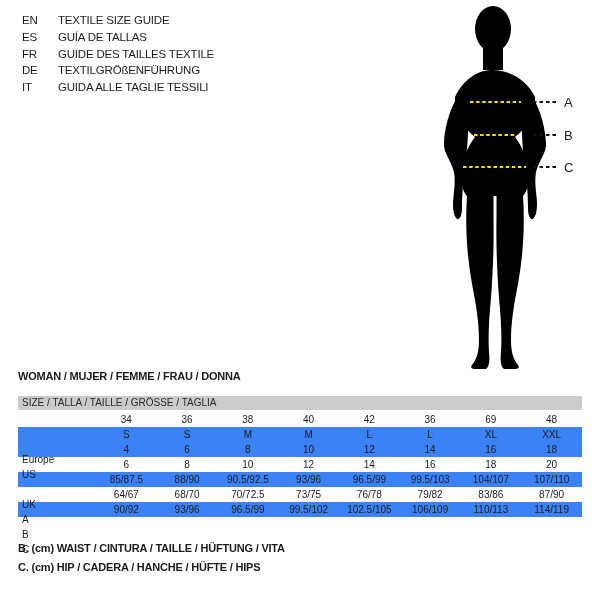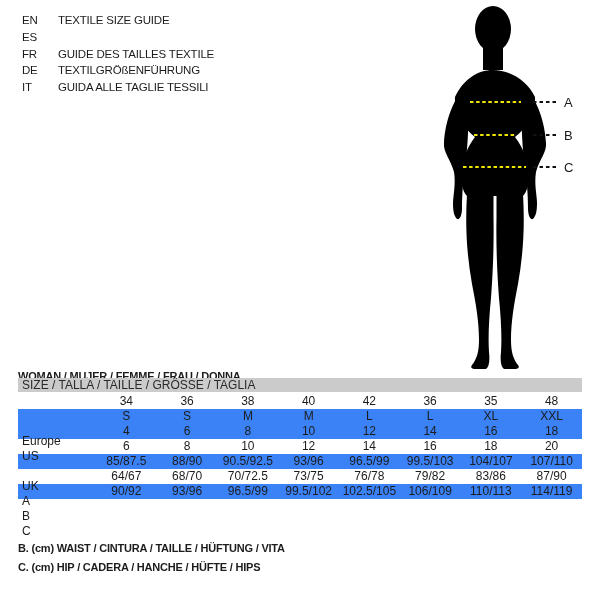--- a/index.html
+++ b/index.html
@@ -18,41 +18,42 @@
   .lang-code { width: 36px; flex: 0 0 36px; }
 
   
   .figure-svg { position: absolute; left: 415px; top: 0; }
   .marker-letter { font-family: "Liberation Sans", sans-serif; font-size: 13px; fill: #1b1b1b; }
 
   
   .woman-title { position: absolute; left: 18px; top: 370px; font-size: 11px; font-weight: bold; letter-spacing: -0.2px; }
 
   
-  .size-table { position: absolute; left: 18px; top: 378px; width: 564px; font-size: 12px; }
+  .size-table { position: absolute; left: 18px; top: 396px; width: 564px; font-size: 10px; }
   .t-header { background: #cbcbcb; height: 14px; line-height: 14px; padding-left: 4px; margin-bottom: 2px; color: #2a2a2a; }
   .t-row { display: flex; height: 15px; line-height: 15px; }
   .t-row.shaded { background: #3b82f6; }
   .t-label { width: 74px; flex: 0 0 74px; padding-left: 4px; margin-top: 40px; }
   .t-cell { flex: 1 1 0; text-align: center; }
 
   
   .legend { position: absolute; left: 18px; top: 539px; }
   .legend-line { font-size: 11px; font-weight: bold; line-height: 19.2px; letter-spacing: -0.2px; }
 </style>
 </head>
 <body>
 
 <div class="lang-block">
     <div class="lang-row">
       <span class="lang-code">EN</span>
       <span class="lang-label">TEXTILE SIZE GUIDE</span>
     </div>
     <div class="lang-row">
       <span class="lang-code">ES</span>
+      <span class="lang-label">GUÍA DE TALLAS</span>
     </div>
     <div class="lang-row">
       <span class="lang-code">FR</span>
       <span class="lang-label">GUIDE DES TAILLES TEXTILE</span>
     </div>
     <div class="lang-row">
       <span class="lang-code">DE</span>
       <span class="lang-label">TEXTILGRÖßENFÜHRUNG</span>
     </div>
     <div class="lang-row">
@@ -119,21 +120,21 @@
   <div class="t-header">SIZE / TALLA / TAILLE / GRÖSSE / TAGLIA</div>
   <div>
       <div class="t-row">
         <span class="t-label">Europe</span>
         <span class="t-cell">34</span>
         <span class="t-cell">36</span>
         <span class="t-cell">38</span>
         <span class="t-cell">40</span>
         <span class="t-cell">42</span>
         <span class="t-cell">36</span>
-        <span class="t-cell">35</span>
+        <span class="t-cell">69</span>
         <span class="t-cell">48</span>
       </div>
       <div class="t-row shaded">
         <span class="t-label">US</span>
         <span class="t-cell">S</span>
         <span class="t-cell">S</span>
         <span class="t-cell">M</span>
         <span class="t-cell">M</span>
         <span class="t-cell">L</span>
         <span class="t-cell">L</span>

